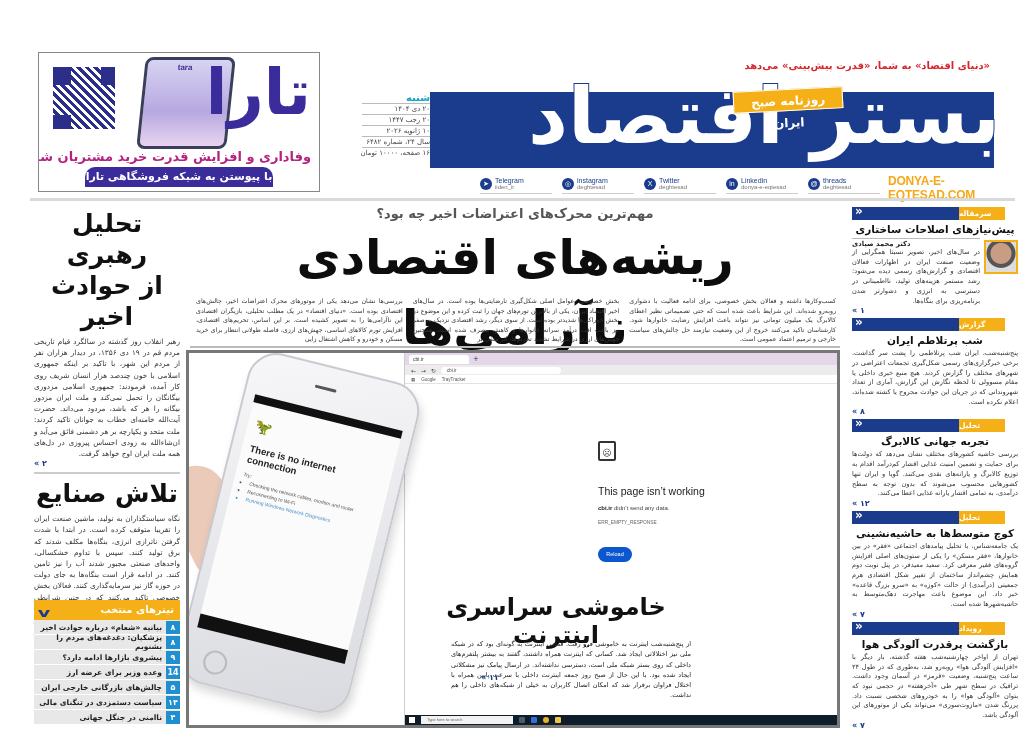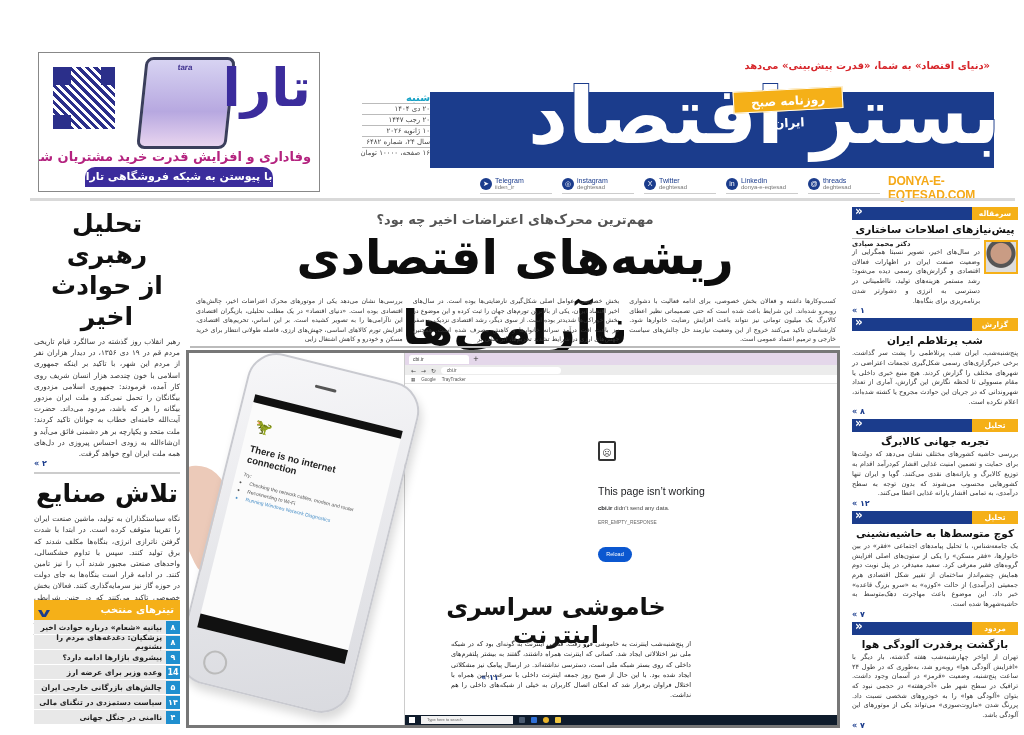--- a/index.html
+++ b/index.html
@@ -12,21 +12,21 @@
   #ad { position: absolute; left: 38px; top: 52px; width: 282px; height: 140px; border: 1px solid #888; background: #fff; overflow: hidden; }
   #ad .qr { position: absolute; left: 12px; top: 12px; width: 66px; height: 66px;
     background:
       linear-gradient(#2b2f8a,#2b2f8a) 0 0/18px 18px no-repeat,
       linear-gradient(#2b2f8a,#2b2f8a) 48px 0/18px 18px no-repeat,
       linear-gradient(#2b2f8a,#2b2f8a) 0 48px/18px 18px no-repeat,
       repeating-linear-gradient(45deg,#2b2f8a 0 3px,#fff 3px 6px),
       #fff; border: 2px solid #fff; }
   #ad .phone { position: absolute; left: 102px; top: 4px; width: 90px; height: 92px; border-radius: 8px; background: linear-gradient(180deg,#d7d3f2,#b7a8e0 60%,#e8d4ef); border: 3px solid #3b3f5c; transform: skewX(-6deg); }
   #ad .phone span { position: absolute; top: 3px; left: 30px; font-size: 8px; color: #3b2d8c; font-weight: bold; font-family: "Liberation Sans", sans-serif; }
-  #ad .logo { position: absolute; right: 8px; top: 8px; font-size: 53px; font-weight: bold; color: #3b2c9c; line-height: 1; }
+  #ad .logo { position: absolute; right: 8px; top: 8px; font-size: 63px; font-weight: bold; color: #3b2c9c; line-height: 1; }
   #ad .tagline { position: absolute; right: 8px; top: 96px; font-size: 13px; font-weight: bold; color: #b4237f; white-space: nowrap; }
   #ad .cta { position: absolute; left: 46px; right: 46px; bottom: 4px; height: 20px; background: #3b2c9c; color: #fff; font-size: 11px; font-weight: bold; border-radius: 10px 10px 0 0; text-align: center; line-height: 20px; }
 
   #date-block { position: absolute; left: 362px; top: 92px; width: 68px; font-size: 7px; color: #444; }
   #date-block .day { color: #17a2c6; font-weight: bold; font-size: 10px; line-height: 11px; }
   #date-block .line { border-top: 1px solid #bbb; line-height: 10px; white-space: nowrap; }
 
   #brand-slogan { position: absolute; left: 690px; top: 60px; width: 300px; font-size: 10px; color: #d7262b; font-weight: bold; }
   #brand-bar { position: absolute; left: 430px; top: 92px; width: 564px; height: 76px; background: #1b3c8c; }
   #brand-name { position: absolute; left: 440px; top: 56px; width: 560px; height: 120px; font-size: 78px; font-weight: bold; color: #fff; line-height: 120px; text-align: right;
@@ -50,21 +50,21 @@
   .ref { color: #1b3c8c; font-weight: bold; font-size: 8px; direction: ltr; text-align: left; }
   .sep { height: 2px; background: #ccc; margin: 4px 0; }
 
   #picks { position: absolute; left: 0; top: 392px; width: 146px; }
   #picks-head { height: 20px; background: #f5b018; color: #fff; font-size: 10px; font-weight: bold; line-height: 20px; padding-right: 6px; position: relative; }
   #picks-head .chev { position: absolute; left: 6px; top: 3px; color: #1b3c8c; font-size: 12px; transform: scaleX(1.6); }
   .pick { height: 15px; background: #e8e8e8; border-bottom: 1px solid #fff; display: flex; align-items: center; font-size: 7.5px; font-weight: bold; color: #222; }
   .pick .pg { width: 14px; height: 13px; background: #1f8fcf; color: #fff; text-align: center; line-height: 13px; font-size: 8px; margin-left: 4px; flex: none; }
 
   
-  #kicker { position: absolute; left: 190px; top: 212px; width: 650px; text-align: center; font-size: 13px; color: #555; font-weight: bold; }
+  #kicker { position: absolute; left: 190px; top: 206px; width: 650px; text-align: center; font-size: 13px; color: #555; font-weight: bold; }
   #headline { position: absolute; left: 190px; top: 222px; width: 650px; text-align: center; font-size: 48px; font-weight: bold; color: #0d0d0d; line-height: 70px; letter-spacing: -1px; }
   #lead-cols { position: absolute; left: 196px; top: 296px; width: 640px; height: 48px; display: flex; flex-direction: row-reverse; gap: 10px; }
   #lead-cols .col { flex: 1; font-size: 6.3px; line-height: 9.6px; color: #333; text-align: justify; overflow: hidden; }
   #center-rule { position: absolute; left: 190px; top: 346px; width: 650px; height: 2px; background: #bbb; }
 
   #photo { position: absolute; left: 186px; top: 350px; width: 654px; height: 378px; background: #fff; border: 3px solid #777; overflow: hidden; }
   
   #browser { position: absolute; left: 215px; top: 0; width: 436px; height: 372px; background: #fff; border-left: 1px solid #ccc; }
   #tabstrip { height: 12px; background: #e4d7ea; display: flex; align-items: center; gap: 4px; padding-left: 4px; }
   #tabstrip .tab { width: 60px; height: 9px; background: #fff; border-radius: 3px 3px 0 0; font-size: 5px; line-height: 9px; padding-left: 4px; font-family: "Liberation Sans", sans-serif; color: #333; }
@@ -98,21 +98,21 @@
   #phone .speaker { position: absolute; left: 66px; top: 20px; width: 22px; height: 3px; background: #555; border-radius: 2px; }
   #photo-title { position: absolute; left: 232px; top: 240px; width: 270px; text-align: center; font-size: 24px; font-weight: bold; color: #111; letter-spacing: -0.5px; }
   #photo-body { position: absolute; left: 262px; top: 286px; width: 240px; font-size: 6.5px; line-height: 10.3px; color: #222; text-align: justify; }
   #photo-ref { position: absolute; left: 292px; top: 320px; }
 
   
   #right-col { position: absolute; left: 852px; top: 204px; width: 166px; height: 531px; }
   .sec-bar { height: 13px; display: flex; margin-top: 3px; }
   .sec-bar .blue { flex: 1; background: #1b3c8c; position: relative; }
   .sec-bar .blue::before { content: "\00AB"; position: absolute; left: 3px; top: -3px; color: #fff; font-size: 12px; font-weight: bold; }
-  .sec-bar .tag { width: 46px; background: #f5b018; color: #fff; font-size: 7.5px; text-align: center; line-height: 13px; font-weight: bold; margin-right: 0; }
+  .sec-bar .tag { width: 46px; background: #f5b018; color: #fff; font-size: 7.5px; text-align: left; line-height: 13px; font-weight: bold; margin-right: 13px; }
   .r-title { font-size: 10.5px; font-weight: bold; text-align: center; color: #111; margin: 3px 0 2px; line-height: 13px; }
   .r-body { font-size: 6.6px; line-height: 9.7px; color: #333; text-align: justify; }
   .author-row { display: flex; flex-direction: row-reverse; gap: 4px; }
   .author-photo { width: 34px; height: 34px; background: radial-gradient(circle at 50% 38%, #c99c84 0 10px, #555 11px 14px, #ddd 15px); border: 2px solid #f5b018; flex: none; margin-top: 2px; }
   .author-name { font-size: 6.8px; font-weight: bold; color: #222; border-top: 1px solid #bbb; padding-top: 1px; text-align: left; }
 </style>
 </head>
 <body>
 
 <header id="masthead">
@@ -346,20 +346,20 @@
         <span class="tag">تحلیل</span>
         <span class="blue"></span>
       </div>
     <div class="r-title">کوچ متوسط‌ها به حاشیه‌نشینی</div>
     <p class="r-body">یک جامعه‌شناس، با تحلیل پیامدهای اجتماعی «فقر» در بین خانوارها، «فقر مسکن» را یکی از ستون‌های اصلی افزایش گروه‌های فقیر معرفی کرد. سعید معیدفر، در پنل نوبت دوم همایش چشم‌انداز ساختمان از تغییر شکل اقتصادی هرم جمعیتی (درآمدی) از حالت «کوزه» به «سرو بزرگ قاعده» خبر داد. این موضوع باعث مهاجرت دهک‌متوسط به حاشیه‌شهرها شده است.</p>
     <div class="ref">« ۷</div>
   </section>
 
   <section>
     <div class="sec-bar">
-        <span class="tag">مردود</span>
+        <span class="tag">رویداد</span>
         <span class="blue"></span>
       </div>
     <div class="r-title">بازگشت پرقدرت آلودگی هوا</div>
     <p class="r-body">تهران از اواخر چهارشنبه‌شب هفته گذشته، بار دیگر با «افزایش آلودگی هوا» روبه‌رو شد، به‌طوری که در طول ۲۴ ساعت پنج‌شنبه، وضعیت «قرمز» در آسمان وجود داشت. ترافیک در سطح شهر طی «آخرهفته» در حجمی نبود که بتوان «آلودگی هوا» را به خودروهای شخصی نسبت داد. پررنگ شدن «مازوت‌سوزی» می‌تواند یکی از موتورهای این آلودگی باشد.</p>
     <div class="ref">« ۷</div>
   </section>
 </aside>
 
 </body></html>

